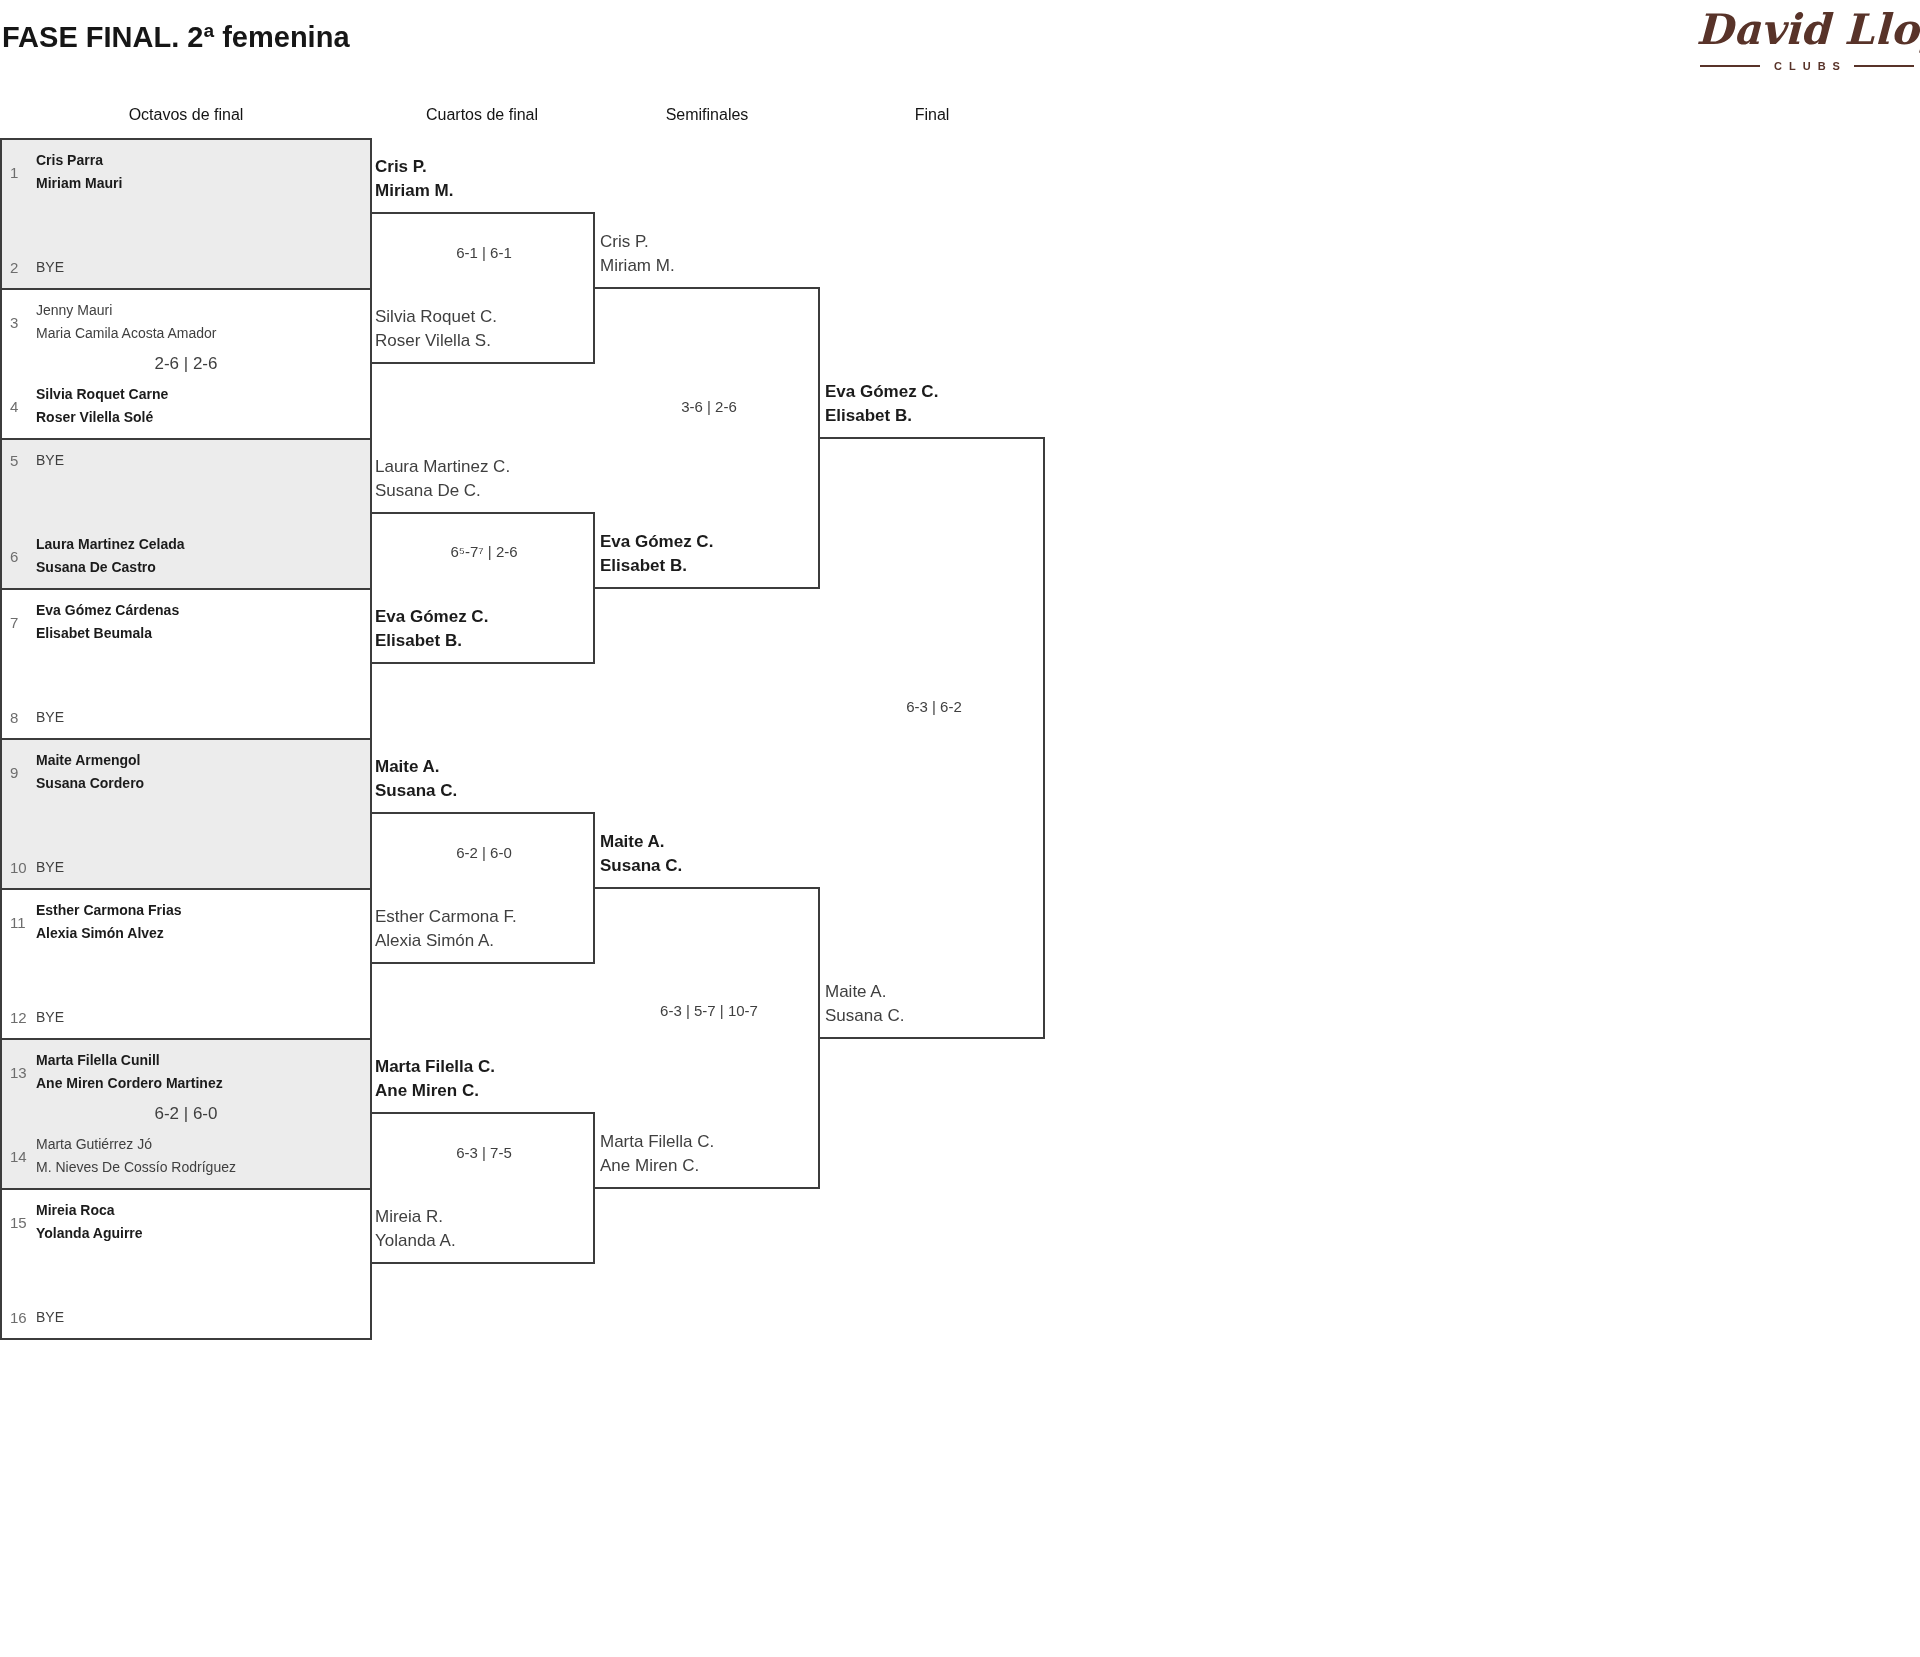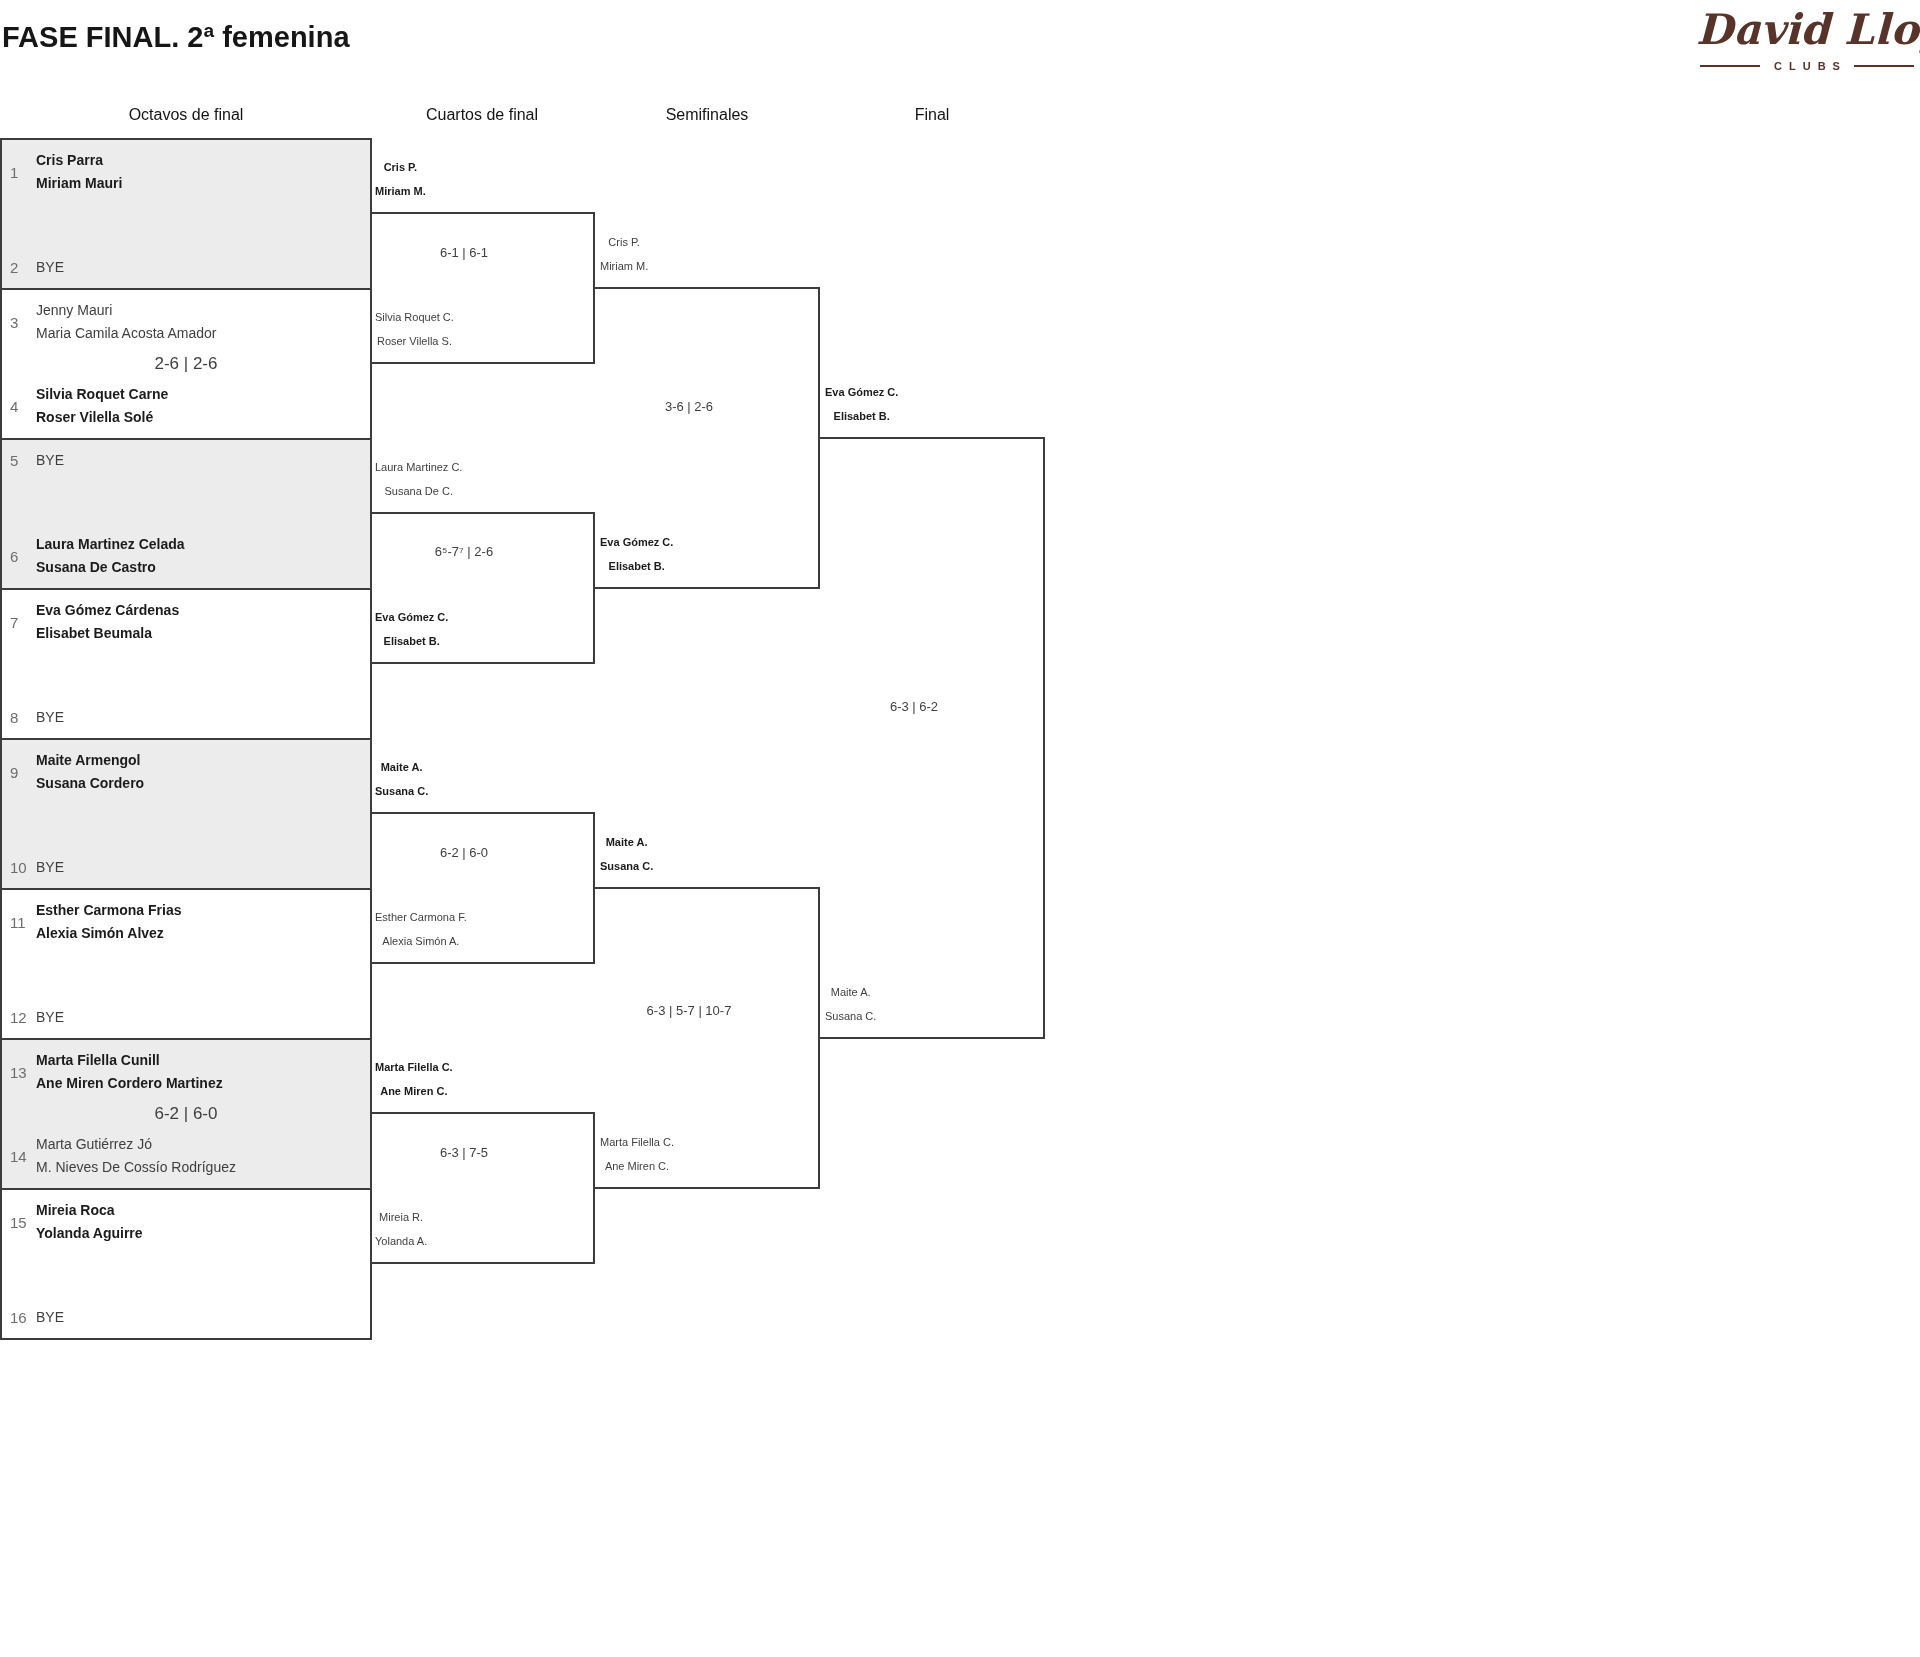--- a/index.html
+++ b/index.html
@@ -22,23 +22,23 @@
   .r16-box.shaded{background:#ececec;}
   .slot{position:absolute;left:8px;display:flex;align-items:center;}
   .slot.top{top:9px;}
   .slot.bot{bottom:9px;}
   .seed{width:26px;flex:none;font-size:15px;color:#6d6d6d;}
   .names{font-size:14px;line-height:23px;color:#3f3f3f;}
   .names.winner{font-weight:700;color:#1b1b1b;}
   .box-score{position:absolute;left:0;right:0;top:50%;transform:translateY(-50%);text-align:center;font-size:17px;color:#3f3f3f;}
   
   .conn{position:absolute;box-sizing:border-box;border:2px solid #3c3c3c;border-left:none;background:transparent;}
-  .cl{position:absolute;font-size:11px;line-height:24px;color:#3f3f3f;white-space:nowrap;text-align:center;}
+  .cl{position:absolute;font-size:17px;line-height:24px;color:#3f3f3f;white-space:nowrap;}
   .cl.winner{font-weight:700;color:#1b1b1b;}
-  .cs{position:absolute;width:188px;text-align:center;font-size:13px;line-height:24px;color:#3f3f3f;white-space:nowrap;}
+  .cs{position:absolute;width:188px;text-align:center;font-size:15px;line-height:24px;color:#3f3f3f;white-space:nowrap;margin-left:20px;}
 </style>
 </head>
 <body>
 
 <div class="page">
 
   <div class="subtitle">FASE FINAL. 2ª femenina</div>
 
   <div class="logo">
     <div class="logo-script">David Lloyd</div>

